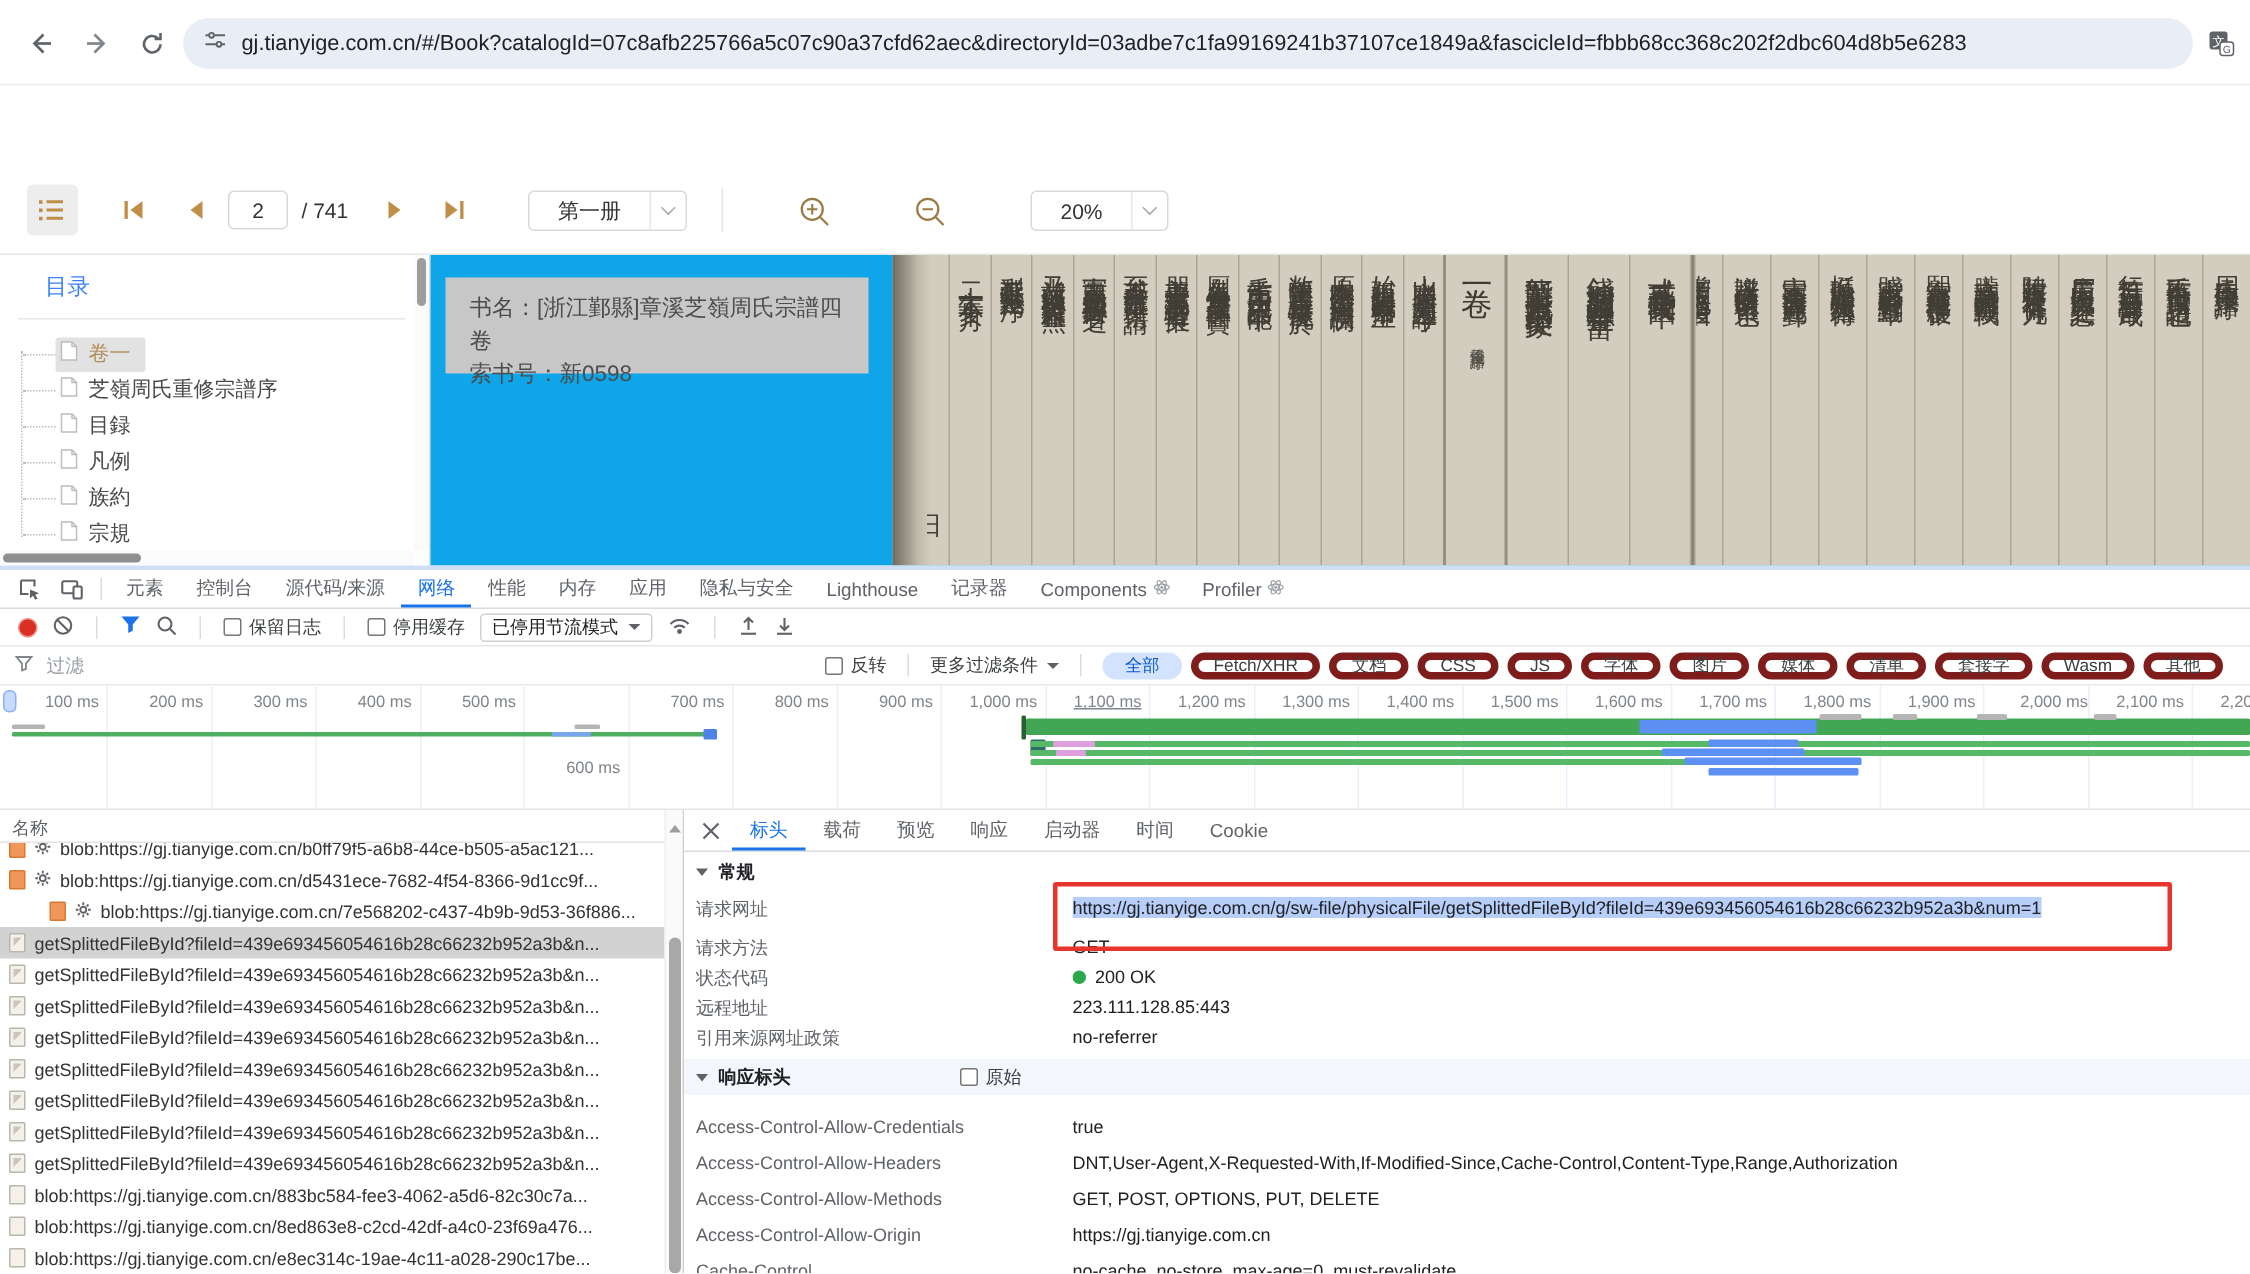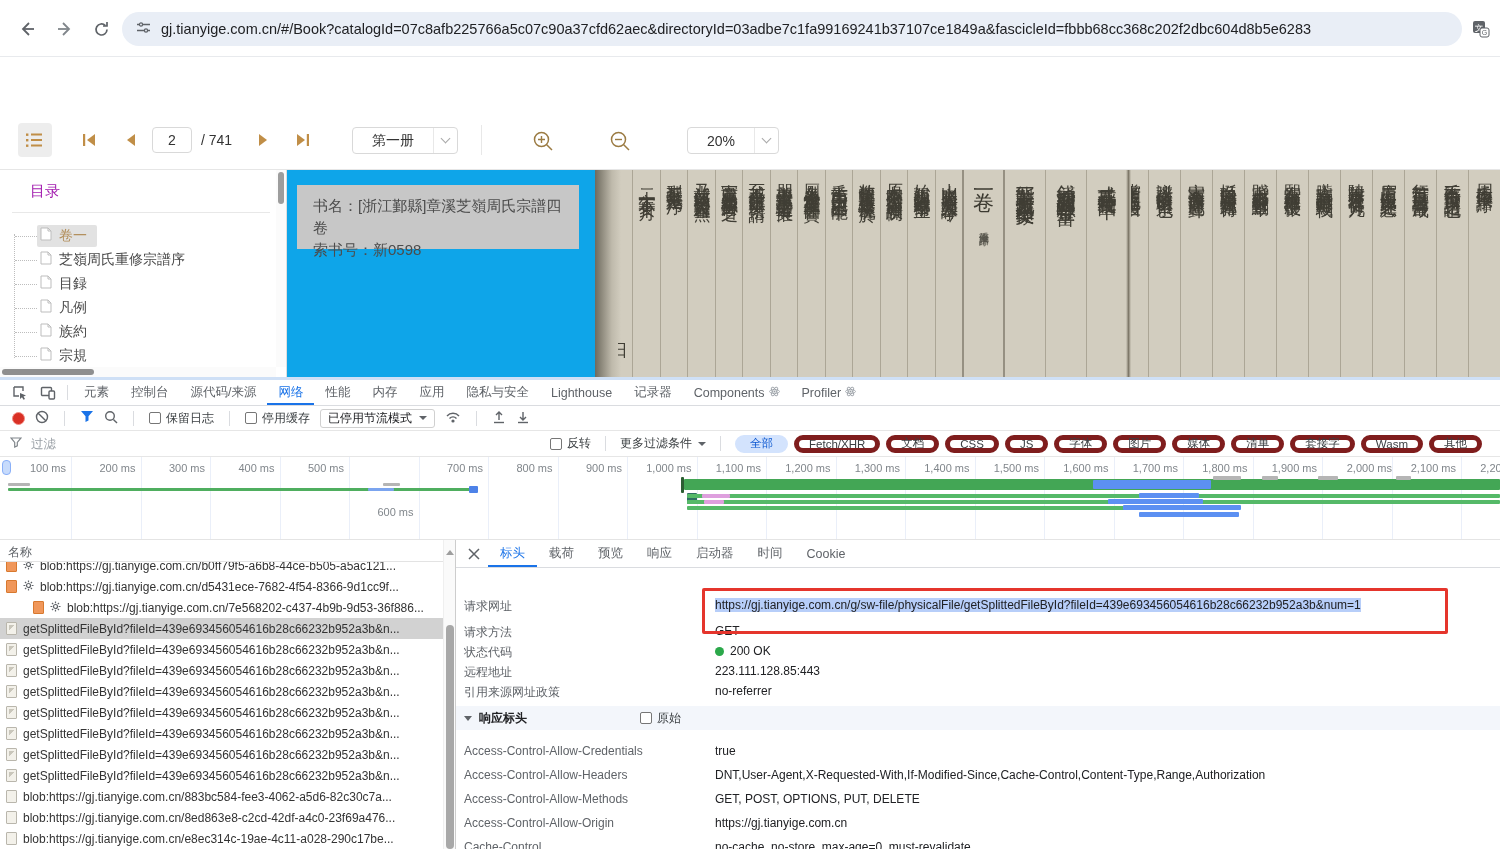--- a/index.html
+++ b/index.html
@@ -27,21 +27,21 @@
 .pginput{position:absolute;left:152px;top:17px;width:40px;height:26px;border:1px solid #d9d9d9;border-radius:4px;text-align:center;font-size:14px;color:#333;background:#fff;outline:none}
 .pgtotal{position:absolute;left:201px;top:22px;font-size:14px;color:#333}
 .vselect{position:absolute;top:17px;height:27px;border:1px solid #d9d9d9;border-radius:4px;display:flex;align-items:stretch;background:#fff}
 .vsel-label{flex:1;display:flex;align-items:center;justify-content:center;font-size:14px;color:#333}
 .vsel-chev{width:24px;border-left:1px solid #e8e8e8;display:flex;align-items:center;justify-content:center}
 .chev{width:7px;height:7px;border-right:1.4px solid #a9a9a9;border-bottom:1.4px solid #a9a9a9;transform:rotate(45deg);margin-top:-4px}
 .vdiv{position:absolute;left:481px;top:15px;width:1px;height:30px;background:#e8e8e8}
 .zic{position:absolute;top:18px;width:26px;height:26px;display:flex;align-items:center;justify-content:center}
 
 .sidebar{position:absolute;left:0;top:170px;width:287px;height:207px;background:#fff;overflow:hidden;border-right:1px solid #dedede}
-.sbtitle{position:absolute;left:30px;top:12px;font-size:15px;color:#a21caf}
+.sbtitle{position:absolute;left:30px;top:12px;font-size:15px;color:#3b82f6}
 .sbhr{position:absolute;left:12px;right:16px;top:42px;height:1px;background:#e8e8e8}
 .vdots{position:absolute;left:14px;top:64px;height:124px;border-left:1px dotted #bdbdbd}
 .titem{position:absolute;left:0;height:24px;display:flex;align-items:center}
 .branch{width:22px;margin-left:15px;border-top:1px dotted #bdbdbd}
 .trow{display:flex;align-items:center;gap:7px;padding:2px 10px 2px 3px;border-radius:2px}
 .titem.sel .trow{background:#e2e2e2}
 .tlabel{font-size:14px;color:#4a4a4a;white-space:nowrap}
 .titem.sel .tlabel{color:#b3905e}
 .sb-v{position:absolute;right:0;top:0;bottom:10px;width:10px;background:#fbfbfb}
 .sb-v-thumb{position:absolute;left:2px;width:6px;top:2px;height:32px;background:#9d9d9d;border-radius:3px}
@@ -534,21 +534,21 @@
         <div class="tlab" style="left: 413.5px; margin-top: 44px;">600 ms</div>
         <div class="tline" style="left: 488px;"></div>
         <div class="tlab" style="left: 483px;">700 ms</div>
         <div class="tline" style="left: 557.5px;"></div>
         <div class="tlab" style="left: 552.5px;">800 ms</div>
         <div class="tline" style="left: 627px;"></div>
         <div class="tlab" style="left: 622px;">900 ms</div>
         <div class="tline" style="left: 696.5px;"></div>
         <div class="tlab" style="left: 691.5px;">1,000 ms</div>
         <div class="tline" style="left: 766px;"></div>
-        <div class="tlab" style="left: 761px;">1,100 ms</div>
+        <div class="tlab" style="left: 761px; text-decoration: underline;">1,100 ms</div>
         <div class="tline" style="left: 835.5px;"></div>
         <div class="tlab" style="left: 830.5px;">1,200 ms</div>
         <div class="tline" style="left: 905px;"></div>
         <div class="tlab" style="left: 900px;">1,300 ms</div>
         <div class="tline" style="left: 974.5px;"></div>
         <div class="tlab" style="left: 969.5px;">1,400 ms</div>
         <div class="tline" style="left: 1044px;"></div>
         <div class="tlab" style="left: 1039px;">1,500 ms</div>
         <div class="tline" style="left: 1113.5px;"></div>
         <div class="tlab" style="left: 1108.5px;">1,600 ms</div>
@@ -680,20 +680,24 @@
               </svg>
           </div>
         <div class="ptab active">标头</div>
             <div class="ptab">载荷</div>
             <div class="ptab">预览</div>
             <div class="ptab">响应</div>
             <div class="ptab">启动器</div>
             <div class="ptab">时间</div>
             <div class="ptab">Cookie</div>
           </div>
+        <div class="secrow" style="top:30px">
+          <span class="tri"></span>
+          <span>常规</span>
+        </div>
         <div id="genrows">
             <div class="kv" style="top: 58px;">
               <span class="k">请求网址</span>
               <span class="v"><span class="hl">https://gj.tianyige.com.cn/g/sw-file/physicalFile/getSplittedFileById?fileId=439e693456054616b28c66232b952a3b&amp;num=1</span></span>
             </div>
             <div class="kv" style="top: 84px;">
               <span class="k">请求方法</span>
               <span class="v">GET</span>
             </div>
             <div class="kv" style="top: 104px;">

